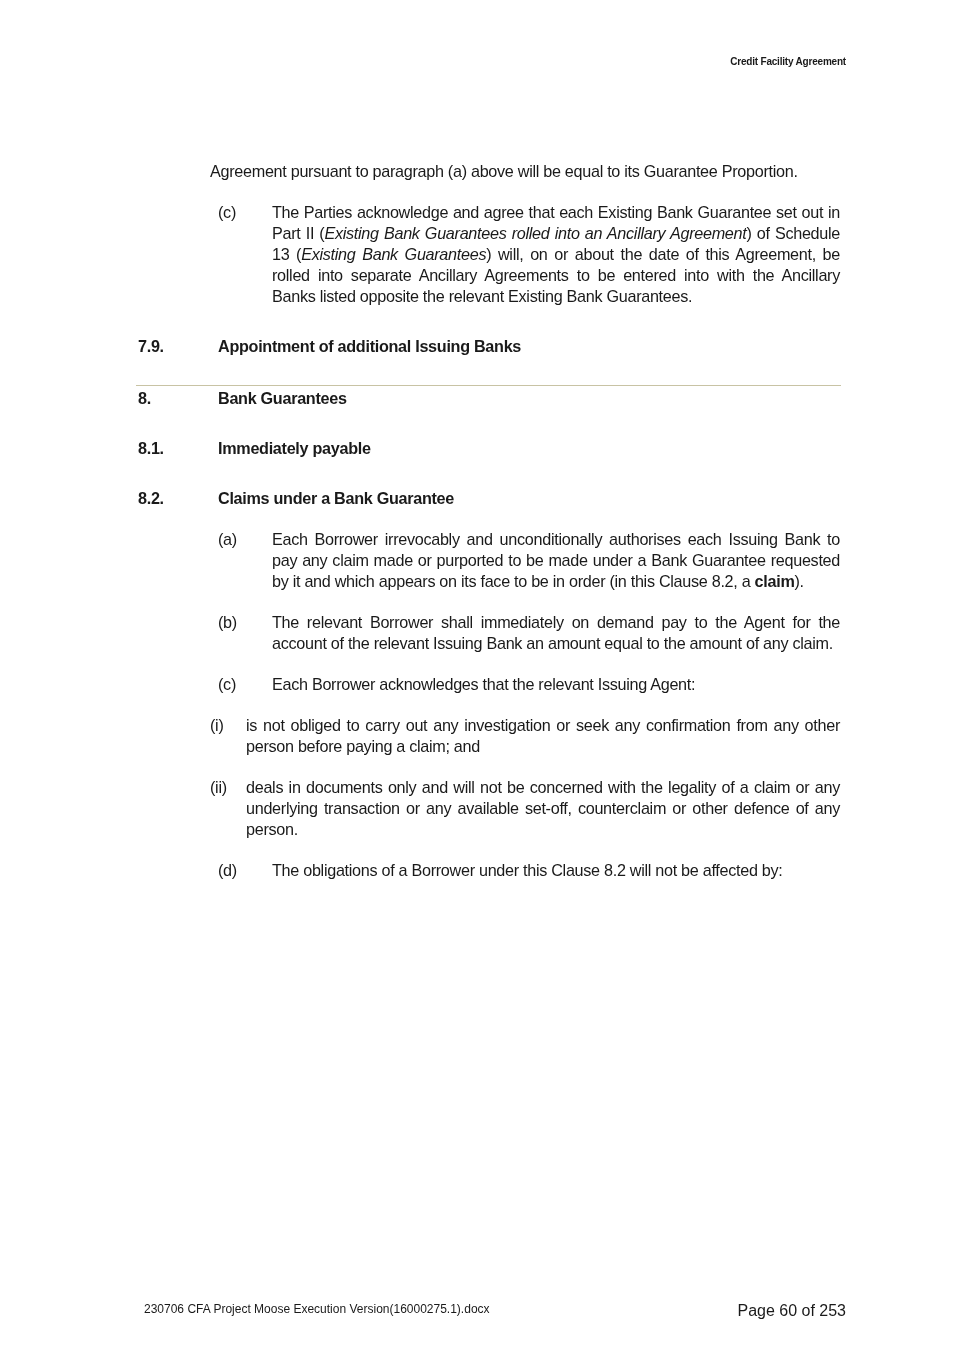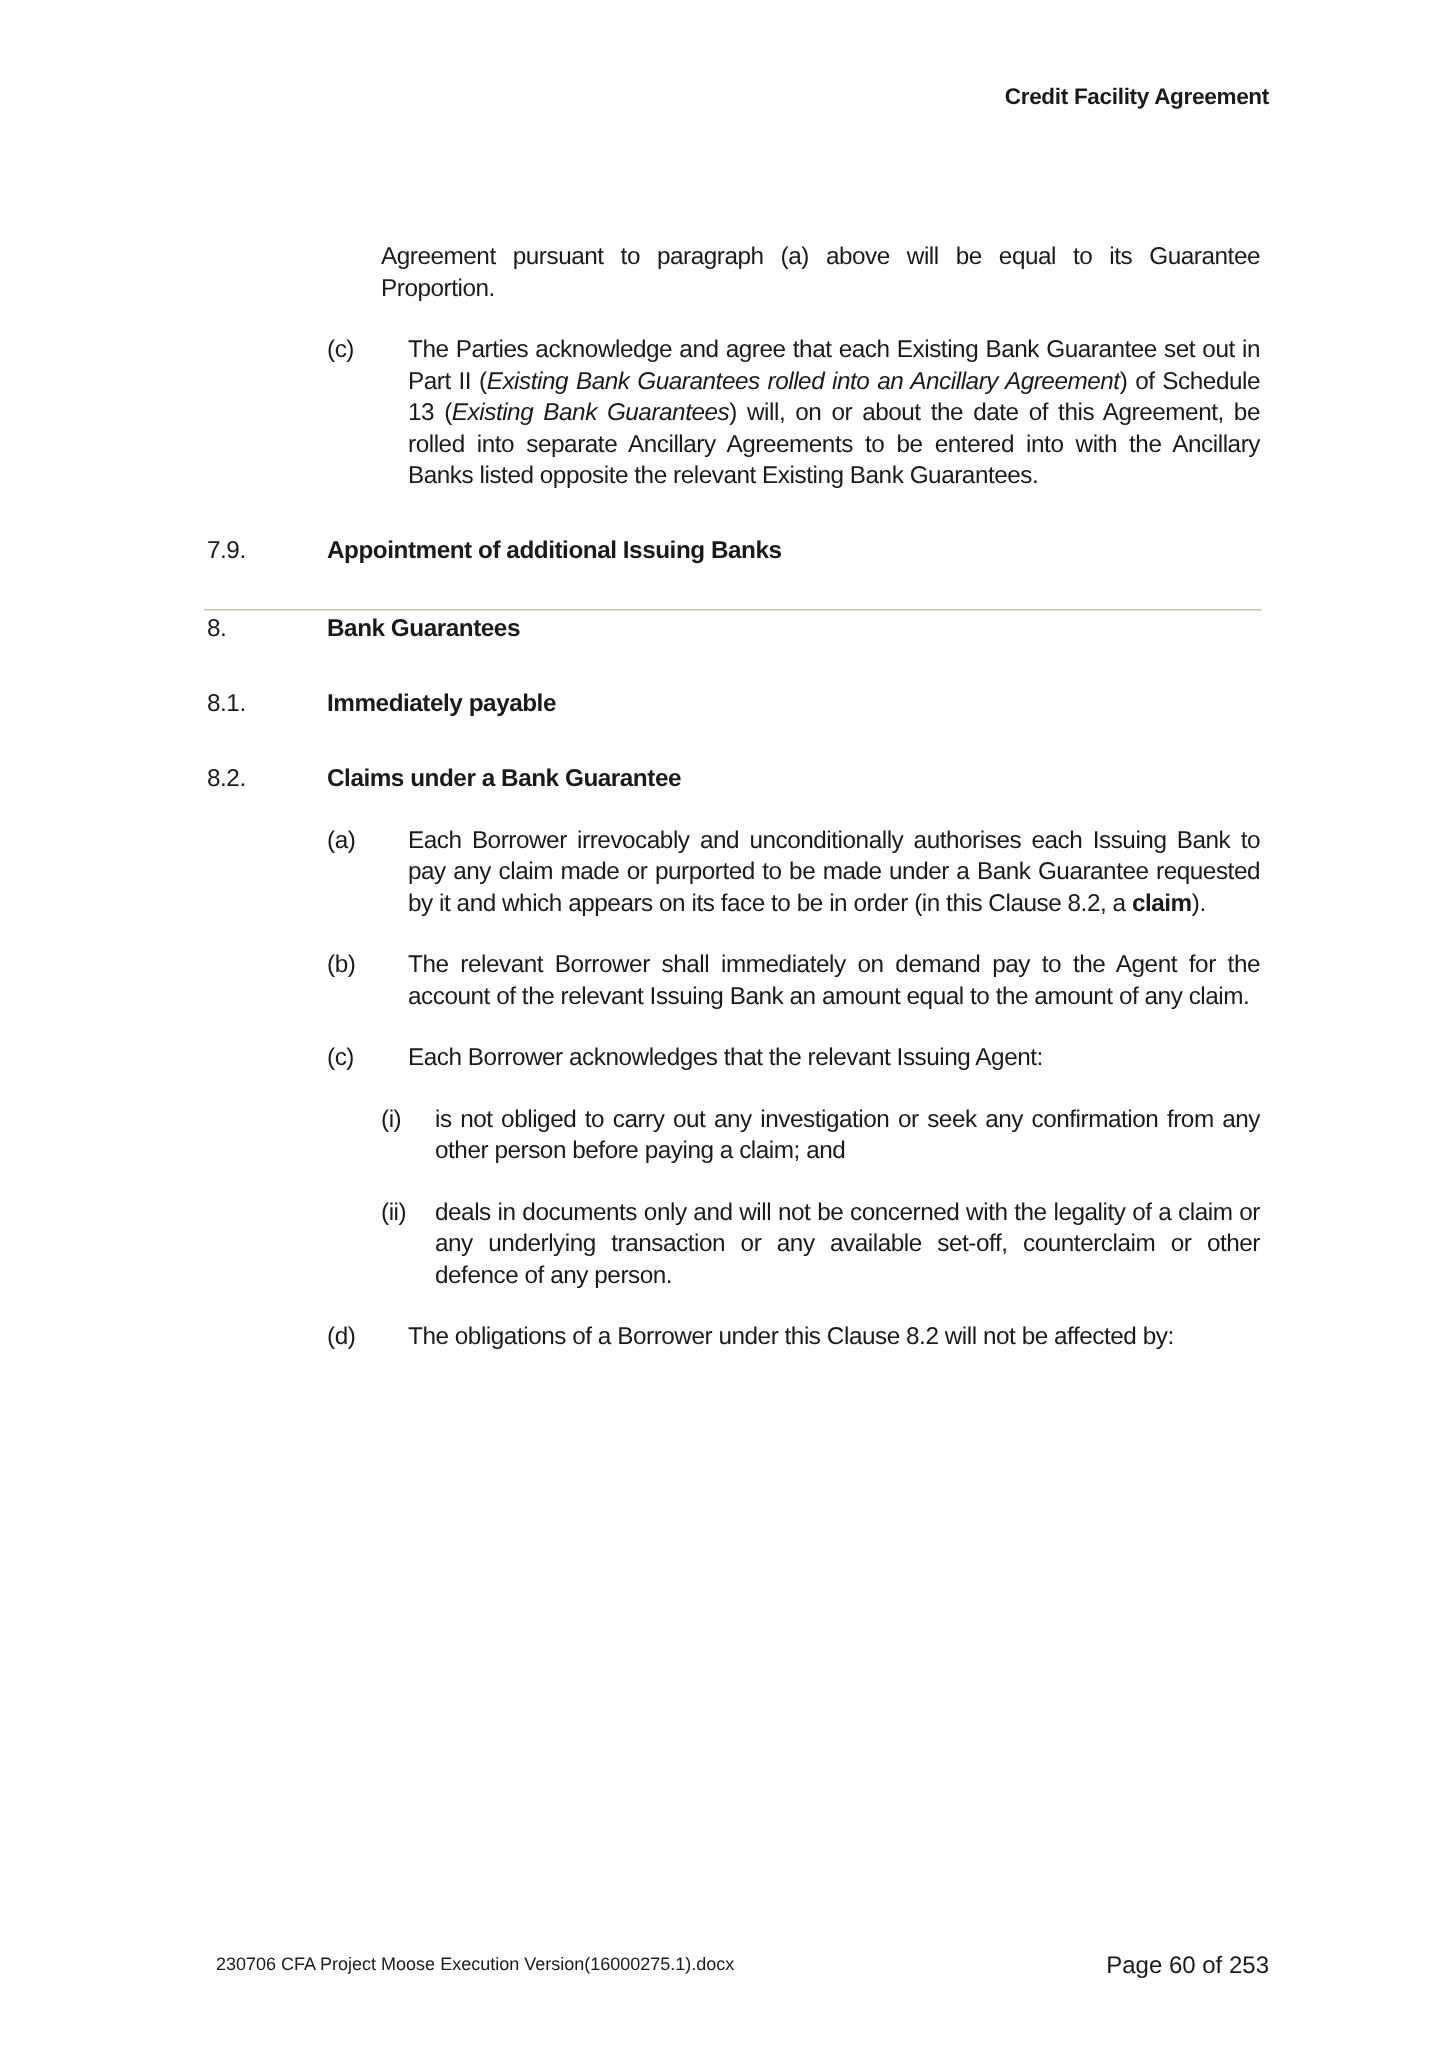--- a/index.html
+++ b/index.html
@@ -1,27 +1,27 @@
 <!DOCTYPE html>
 <html><head>
 <meta charset="utf-8">
 <style>
   html, body { margin: 0; padding: 0; background: #ffffff; }
   body { width: 965px; height: 1365px; position: relative; overflow: hidden;
          font-family: "Liberation Sans", sans-serif; color: #1a1a1a; }
-  .header-title { position: absolute; top: 56px; right: 119px; font-size: 15px; font-weight: bold; letter-spacing: -0.2px; }
+  .header-title { position: absolute; top: 56px; right: 119px; font-size: 10px; font-weight: bold; letter-spacing: -0.2px; }
   .content { position: absolute; top: 161px; left: 138px; width: 702px; font-size: 16.2px; line-height: 21px; letter-spacing: -0.3px; }
   .p { text-align: justify; }
   .block { display: flex; }
-  .num { width: 80px; flex: none; font-weight: normal; }
+  .num { width: 80px; flex: none; font-weight: bold; }
   .heading { font-weight: bold; }
   .lbl { width: 54px; flex: none; }
   .sublbl { width: 36px; flex: none; }
   .indent1 { margin-left: 80px; }
-  .indent2 { margin-left: 116px; }
+  .indent2 { margin-left: 72px; }
   .divider { height: 1px; background: #c8c3a4; margin-left: -2px; width: 705px; }
   i { }
   b { font-weight: bold; }
   .footer-left { position: absolute; top: 1302px; left: 144px; font-size: 12px; }
   .footer-right { position: absolute; top: 1302px; right: 119px; font-size: 16px; }
 </style>
 </head>
 <body>
 
 <div class="header-title">Credit Facility Agreement</div>

